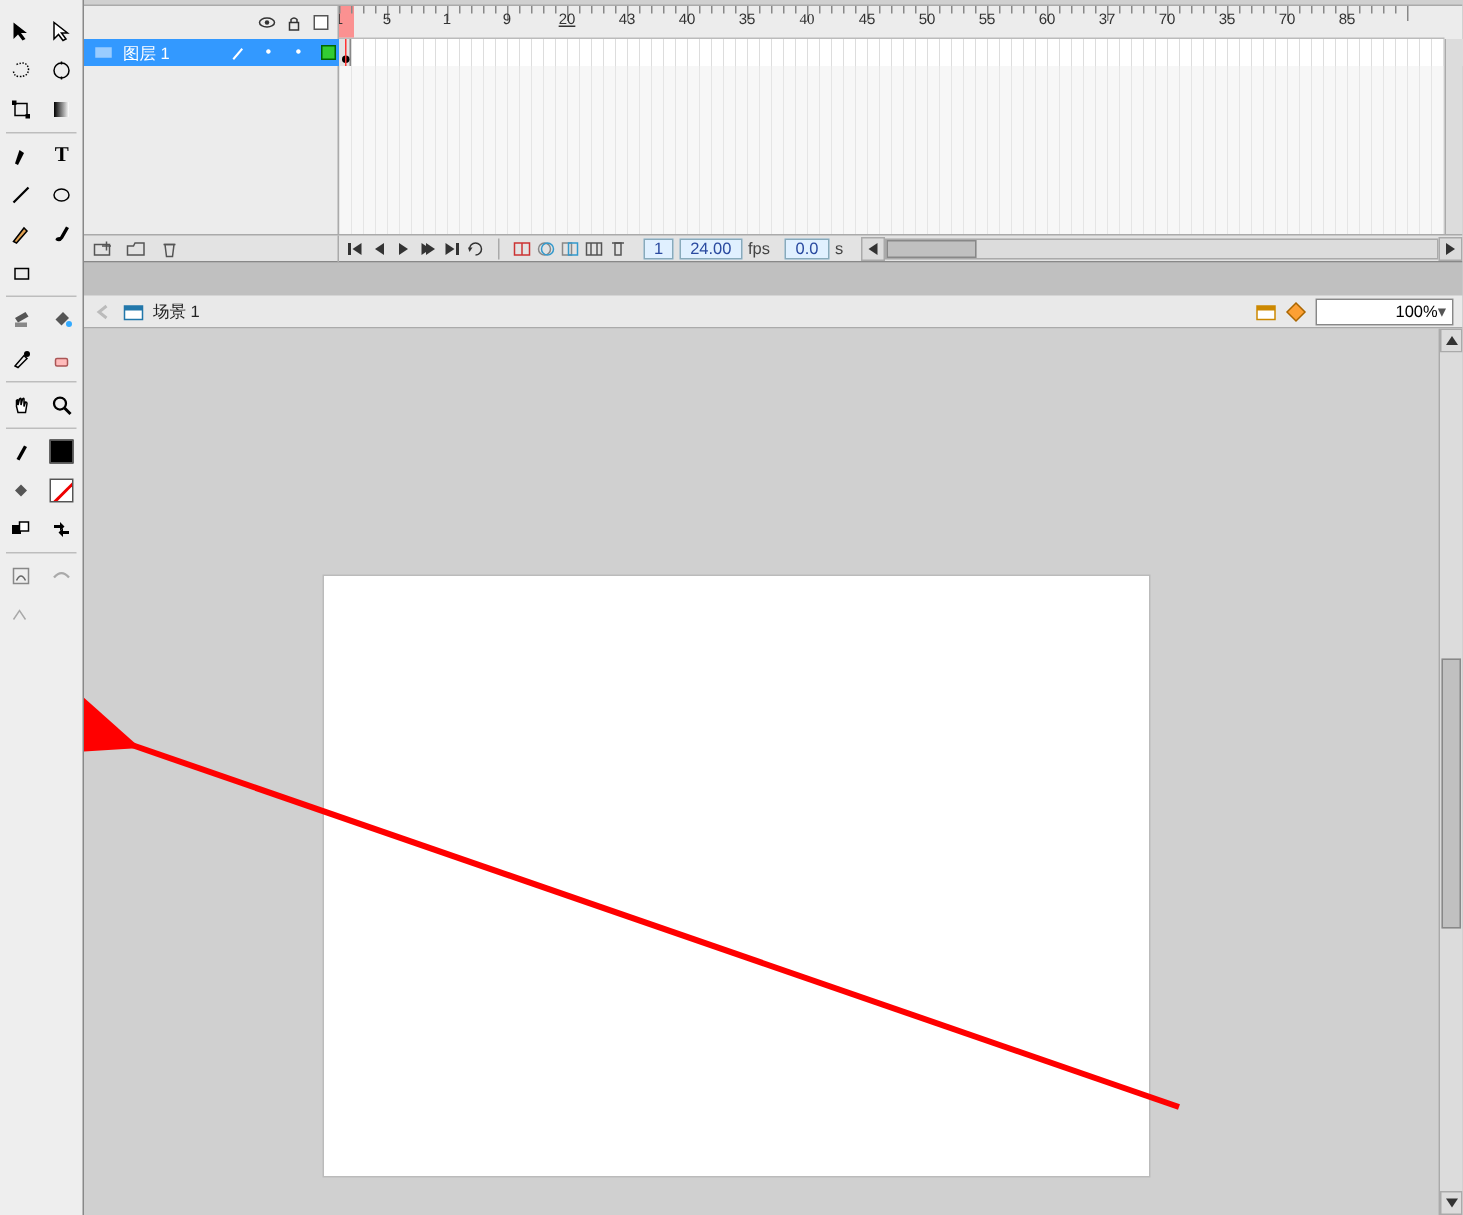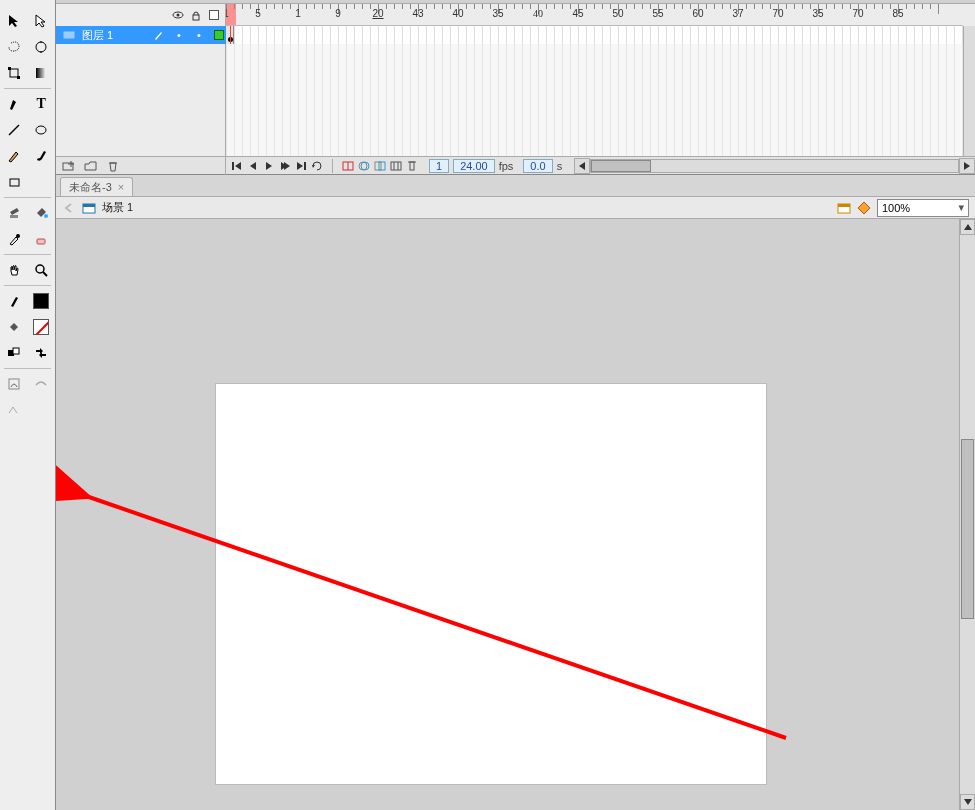--- a/index.html
+++ b/index.html
@@ -51,21 +51,21 @@
   .tlStatus .hscroll .btnL,.tlStatus .hscroll .btnR{position:absolute;top:0;width:16px;height:16px;background:#dcdcdc;border:1px solid #aaa;display:flex;align-items:center;justify-content:center;}
   .tlStatus .hscroll .btnL{left:0}.tlStatus .hscroll .btnR{right:0}
   .sbR { position:absolute; right:0; top:26px; width:12px; bottom:18px; background:#dcdcdc; border-left:1px solid #aaa;}
   
   #docTabs { position:absolute; left:0; top:175px; right:0; height:22px; background:#d6d6d6; border-bottom:1px solid #aaa;}
   #docTabs .tab { position:absolute; left:4px; top:2px; height:19px; background:#eaeaea; border:1px solid #aaa; border-bottom:none; border-radius:3px 3px 0 0; padding:2px 8px; display:flex; align-items:center; gap:6px; color:#555;}
   #docTabs .tab .x { font-family:Arial; color:#888; cursor:pointer; }
   
   #sceneBar { position:absolute; left:0; top:197px; right:0; height:22px; background:#e9e9e9; border-bottom:1px solid #aaa; display:flex; align-items:center; padding:0 6px; gap:6px;}
   #sceneBar .spacer { flex:1; }
-  #sceneBar .zoom { width:92px; height:18px; background:#fff; border:1px solid #888; display:flex; align-items:center; padding:0 4px; justify-content:space-between; }
+  #sceneBar .zoom { width:92px; height:18px; background:#fff; border:1px solid #888; display:flex; align-items:center; padding:0 4px; justify-content:flex-end; }
   #sceneBar .zoom .chev { color:#555; }
   
   #stageWrap { position:absolute; left:0; top:219px; right:0; bottom:0; background:#d0d0d0; }
   #stageWrap .vsb { position:absolute; right:0; top:0; bottom:0; width:16px; background:#dcdcdc; border-left:1px solid #aaa;}
   #stageWrap .vsb .btnU,#stageWrap .vsb .btnD{height:16px;border:1px solid #aaa;background:#dcdcdc;display:flex;align-items:center;justify-content:center;}
   #stageWrap .vsb .track{position:absolute;left:0;right:0;top:16px;bottom:16px;background:#dcdcdc;}
   #stageWrap .vsb .thumb{position:absolute;left:1px;right:1px;top:220px;height:180px;background:#c0c0c0;border:1px solid #888;}
   #stage { position:absolute; left:160px; top:165px; width:550px; height:400px; background:#fff; box-shadow:0 0 0 1px #bbb; }
   
   #arrow { position:absolute; left:0; top:219px; pointer-events:none; }
@@ -547,26 +547,20 @@
           </div>
         <div class="track"></div>
         <div class="thumb"></div>
         <div class="btnR">
             <span class="tri triR"></span>
           </div>
       </div>
     </div>
   </div>
 
-  <div id="docTabs">
-    <div class="tab">
-      <span>未命名-3</span>
-      <span class="x">×</span>
-    </div>
-  </div>
 
   <div id="sceneBar">
     <span class="mini" style="opacity:.4">
         <svg width="12" height="12">
           <polyline points="8,2 3,6 8,10" fill="none" stroke="#777" stroke-width="2"></polyline>
         </svg>
       </span>
     <span class="mini">
         <svg width="14" height="12">
           <rect x="1" y="2" width="12" height="9" fill="#fff" stroke="#27a"></rect>

